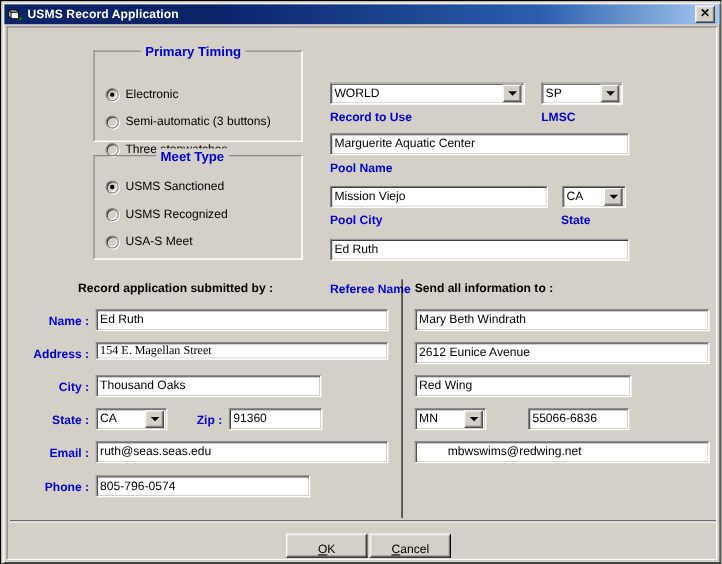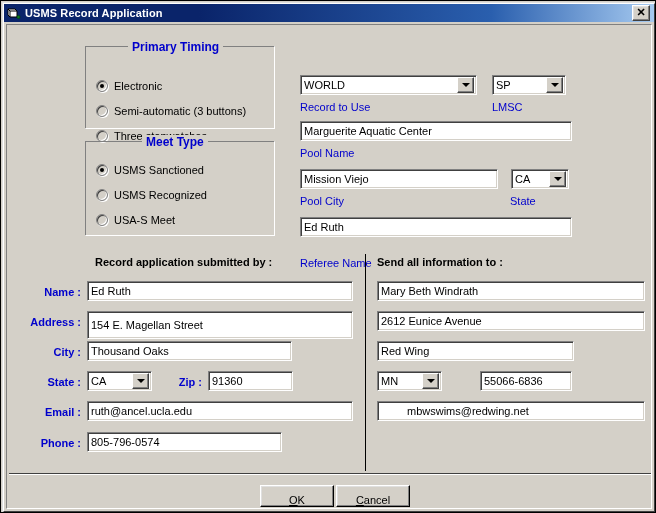--- a/index.html
+++ b/index.html
@@ -240,21 +240,21 @@
     border-right: 4px solid transparent;
     border-top: 4px solid #000000;
   }
 
   
   .blue-label {
     position: absolute;
     color: #0000cc;
     font-family: "Liberation Sans", sans-serif;
     font-size: 11px;
-    font-weight: normal;
+    font-weight: bold;
     white-space: nowrap;
   }
   .black-head {
     position: absolute;
     color: #000000;
     font-family: "Liberation Sans", sans-serif;
     font-size: 11px;
     font-weight: bold;
     white-space: nowrap;
   }
@@ -396,29 +396,29 @@
       </div>
       <span class="blue-label" style="left:503px; top:170px;">State</span>
 
       <div class="tfield" style="left:293px; top:192px; width:272px; height:20px;">
         <span>Ed Ruth</span>
       </div>
       <span class="blue-label" style="left:293px; top:232px;">Referee Name</span>
 
       <div class="vdiv" style="left:358px; top:229px; height:217px;"></div>
 
-      <span class="black-head" style="left:88px; top:231px;">Record application submitted by :</span>
+      <span class="black-head" style="left:64px; top:231px;">Record application submitted by :</span>
 
       <span class="blue-right" style="left:0px; top:261px; width:74px;">Name :</span>
       <div class="tfield" style="left:80px; top:256px; width:266px; height:20px;">
         <span>Ed Ruth</span>
       </div>
 
       <span class="blue-right" style="left:0px; top:291px; width:74px;">Address :</span>
-      <div class="tfield" style="left:80px; top:286px; width:266px; height:28px;">
+      <div class="tfield" style="left:80px; top:286px; width:266px; height:16px;font-family:Liberation Serif, serif;">
         <span>154 E. Magellan Street</span>
       </div>
 
       <span class="blue-right" style="left:0px; top:321px; width:74px;">City :</span>
       <div class="tfield" style="left:80px; top:316px; width:205px; height:20px;">
         <span>Thousand Oaks</span>
       </div>
 
       <span class="blue-right" style="left:0px; top:351px; width:74px;">State :</span>
       <div class="combo" style="left:80px; top:346px; width:65px; height:20px;">
@@ -428,21 +428,21 @@
         </span>
       </div>
 
       <span class="blue-right" style="left:120px; top:351px; width:75px;">Zip :</span>
       <div class="tfield" style="left:201px; top:346px; width:85px; height:20px;">
         <span>91360</span>
       </div>
 
       <span class="blue-right" style="left:0px; top:381px; width:74px;">Email :</span>
       <div class="tfield" style="left:80px; top:376px; width:266px; height:20px;">
-        <span>ruth@ancel.ucla.edu</span>
+        <span>ruth@seas.seas.edu</span>
       </div>
 
       <span class="blue-right" style="left:0px; top:412px; width:74px;">Phone :</span>
       <div class="tfield" style="left:80px; top:407px; width:195px; height:20px;">
         <span>805-796-0574</span>
       </div>
 
       <span class="black-head" style="left:370px; top:231px;">Send all information to :</span>
 
       <div class="tfield" style="left:370px; top:256px; width:268px; height:20px;">

